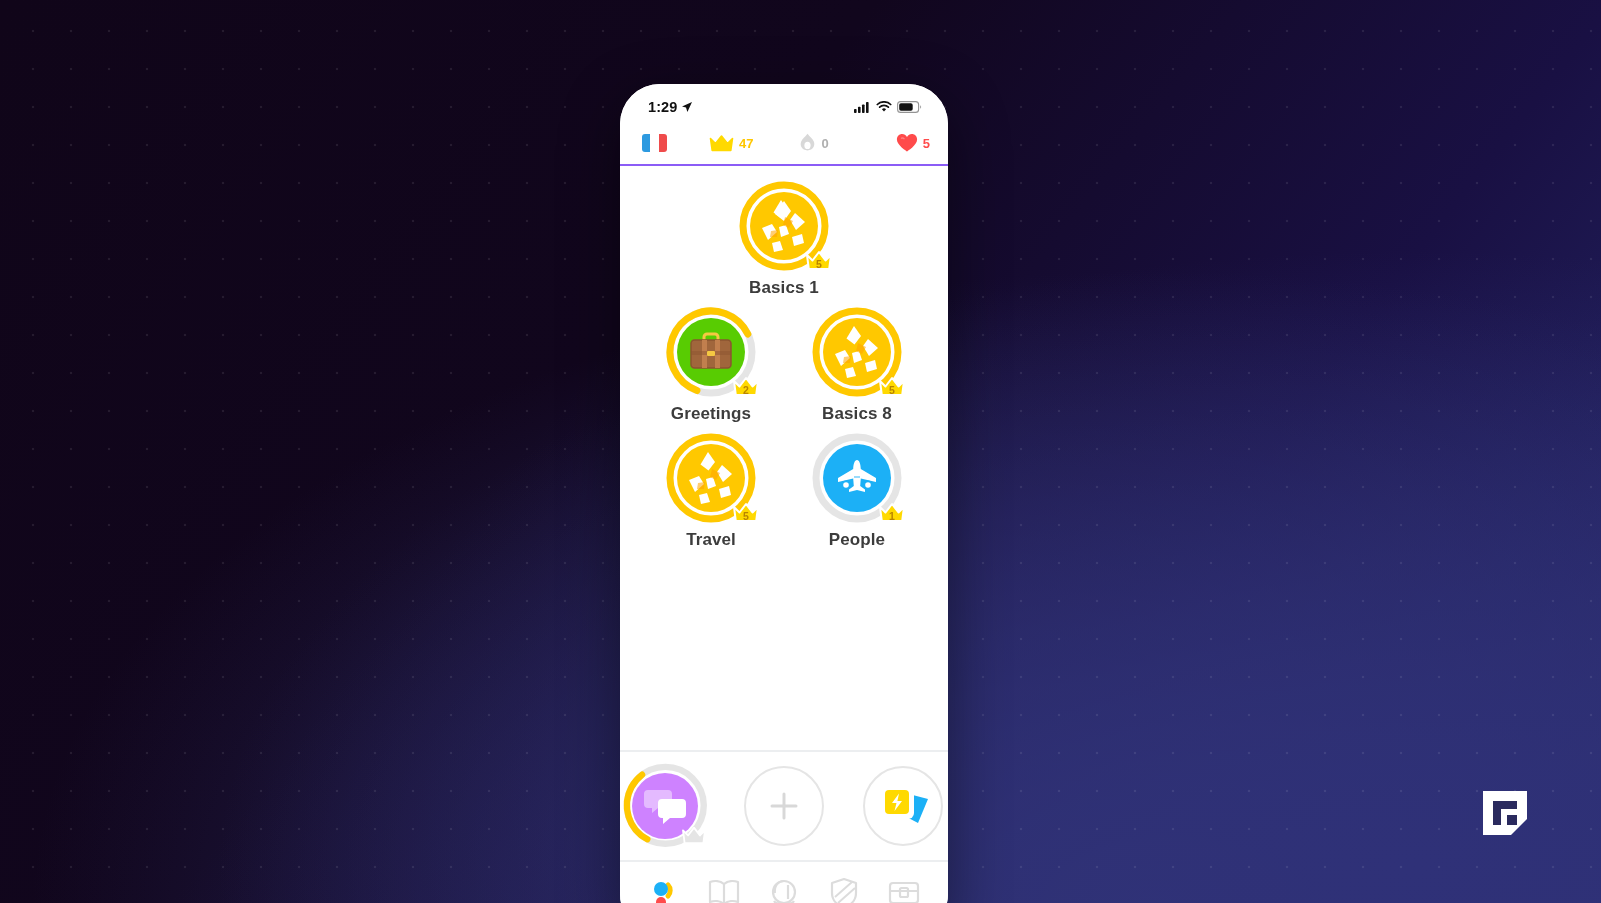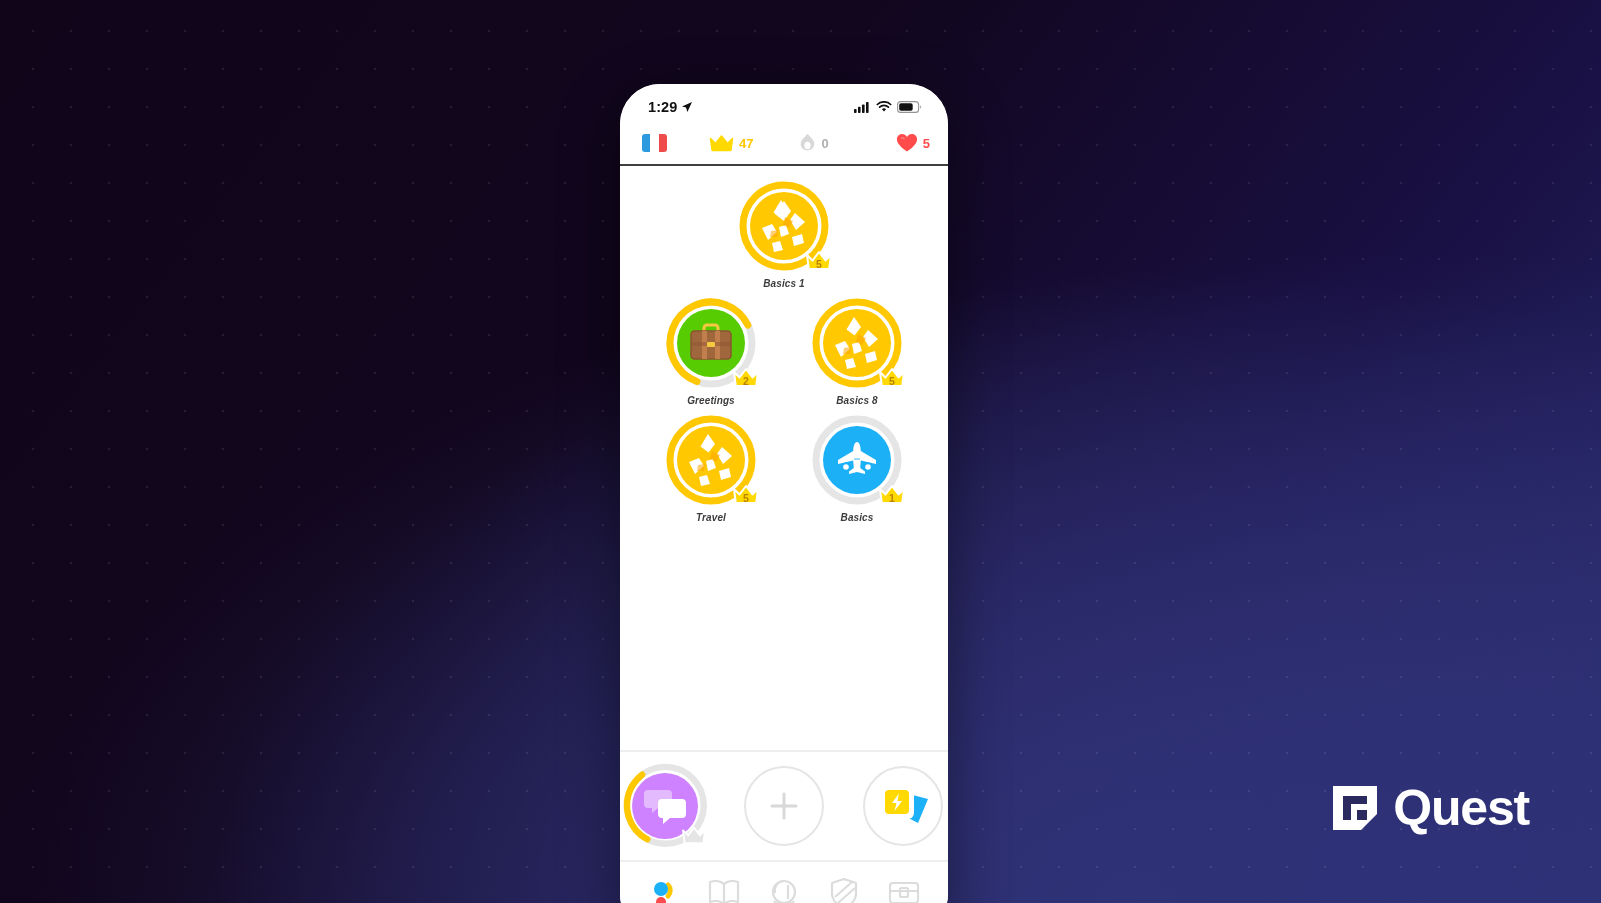--- a/index.html
+++ b/index.html
@@ -75,21 +75,21 @@
     gap: 5px;
   }
 
   
   .statsbar {
     flex: 0 0 42px;
     display: flex;
     align-items: center;
     padding: 0 18px 2px 22px;
     background: #fff;
-    border-bottom: 2px solid #404040;
+    border-bottom: 2px solid #8b5cf6;
   }
   .stat {
     display: flex;
     align-items: center;
     gap: 5px;
     font-size: 13px;
     font-weight: bold;
   }
   .stat-flag { margin-right: 0; }
   .stat-crown { color: #ffc700; margin-left: 42px; }
@@ -140,25 +140,24 @@
     position: relative;
     width: 68px;
     height: 68px;
     border-radius: 50%;
     display: flex;
     align-items: center;
     justify-content: center;
   }
   .skill-label {
     margin-top: 4px;
-    font-size: 10px;
+    font-size: 17px;
     font-weight: bold;
     color: #3c3c3c;
     letter-spacing: 0.1px;
-    font-style: italic;
   }
   .crown-badge {
     position: absolute;
     right: -2px;
     bottom: 2px;
     width: 30px;
     height: 24px;
     display: flex;
     align-items: flex-end;
     justify-content: center;
@@ -457,21 +456,21 @@
               <rect x="22" y="20" width="6" height="2" fill="#1cb0f6" opacity="0.45"></rect>
             </svg>
           </div>
           <div class="crown-badge">
             <svg width="30" height="24" viewBox="0 0 30 24">
               <path d="M3 7 L8.5 12.5 L15 4 L21.5 12.5 L27 7 L25.2 21 L4.8 21 Z" fill="#ffd900" stroke="#ffffff" stroke-width="2" stroke-linejoin="round"></path>
             </svg>
             <span class="crown-num">1</span>
           </div>
         </div>
-        <div class="skill-label">Basics</div>
+        <div class="skill-label">People</div>
       </div>
     </div>
   </div>
 
   <div class="actionrow">
 
     <div class="action-cell">
       <svg class="skill-ring" viewBox="0 0 92 92" style="position:absolute;inset:0">
         <circle cx="46" cy="46" r="39" stroke="#e5e5e5" stroke-width="6.5" fill="none"></circle>
         <circle cx="46" cy="46" r="39" stroke="#ffc800" stroke-width="6.5" fill="none" stroke-linecap="round" stroke-dasharray="78 245" transform="rotate(118 46 46)"></circle>
@@ -552,14 +551,13 @@
 
   <div class="home-indicator"></div>
 </div>
 
 <div id="quest-logo">
   <svg width="48" height="48" viewBox="0 0 48 48">
     <path d="M2 2 H46 V30 L30 46 H2 Z" fill="#ffffff"></path>
     <path d="M12 12 H36 V20 H20 V36 H12 Z" fill="#2a2a5e"></path>
     <path d="M26 26 H36 V36 H26 Z" fill="#2a2a5e"></path>
   </svg>
-  <span class="q-word">Quest</span>
 </div>
 
 </body></html>

